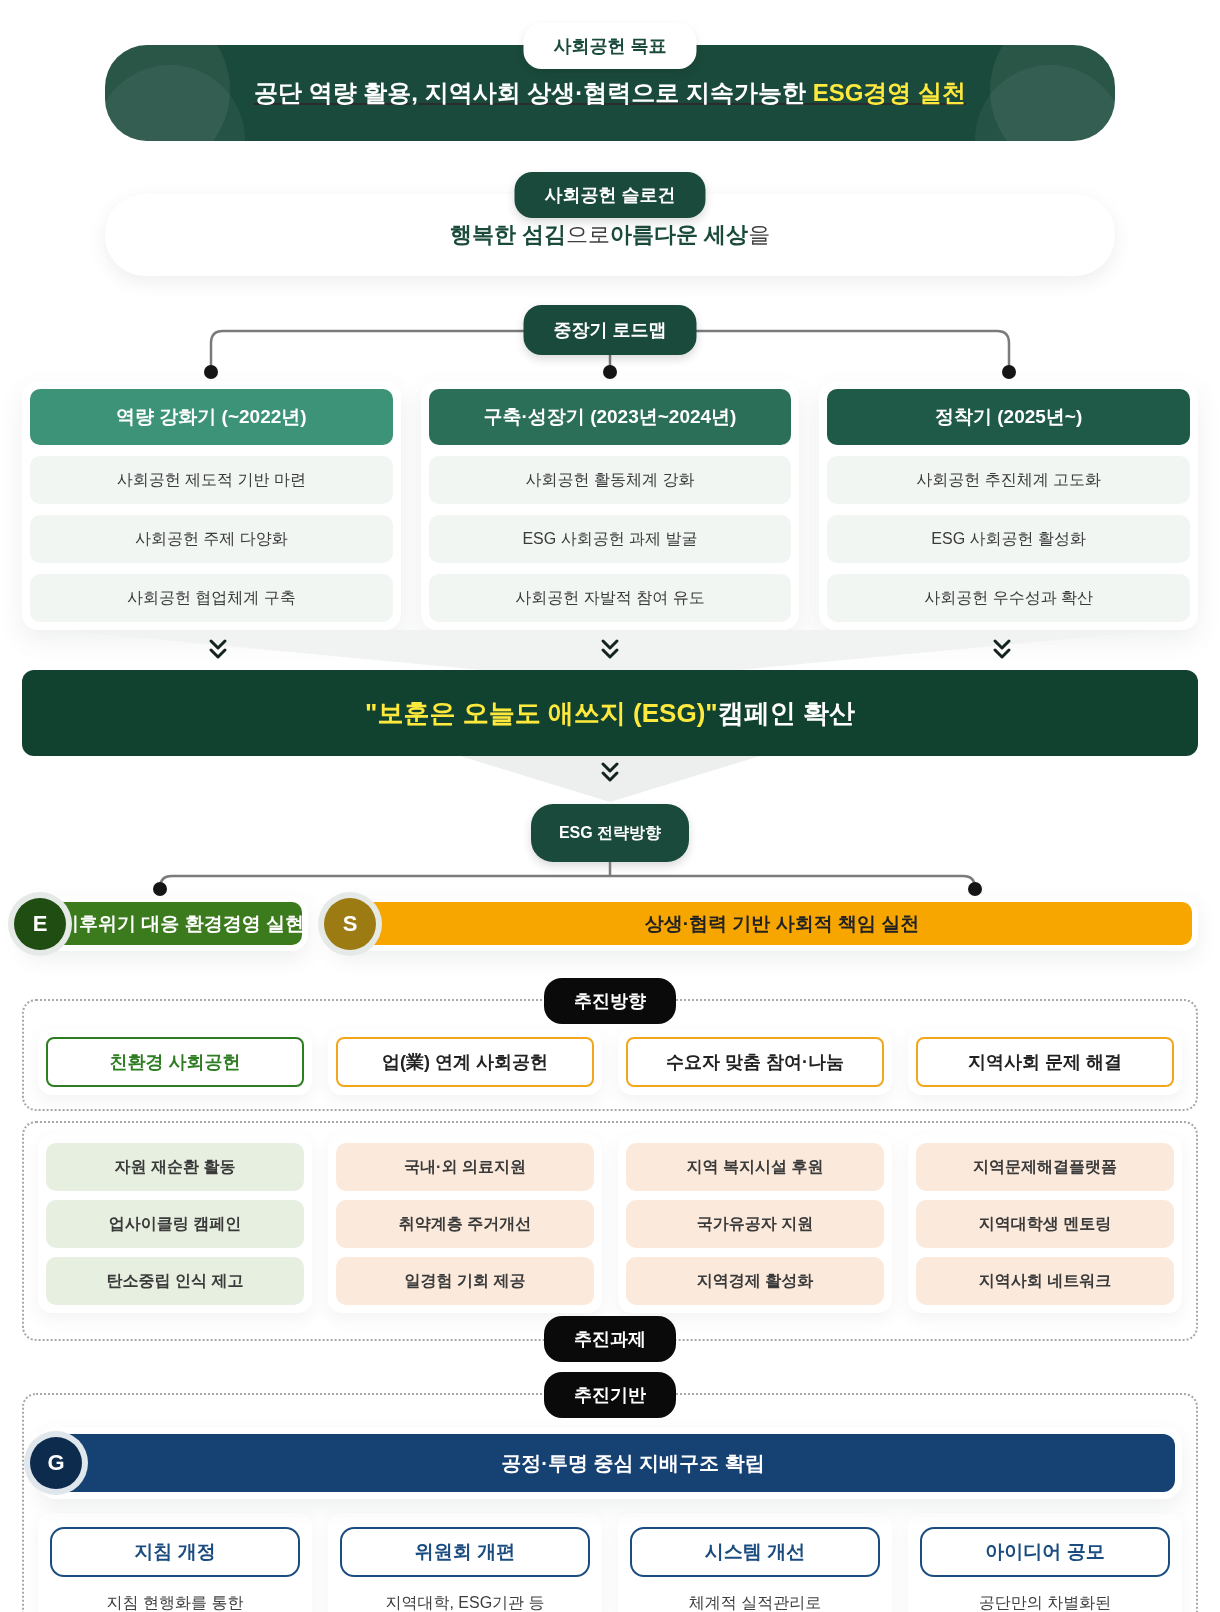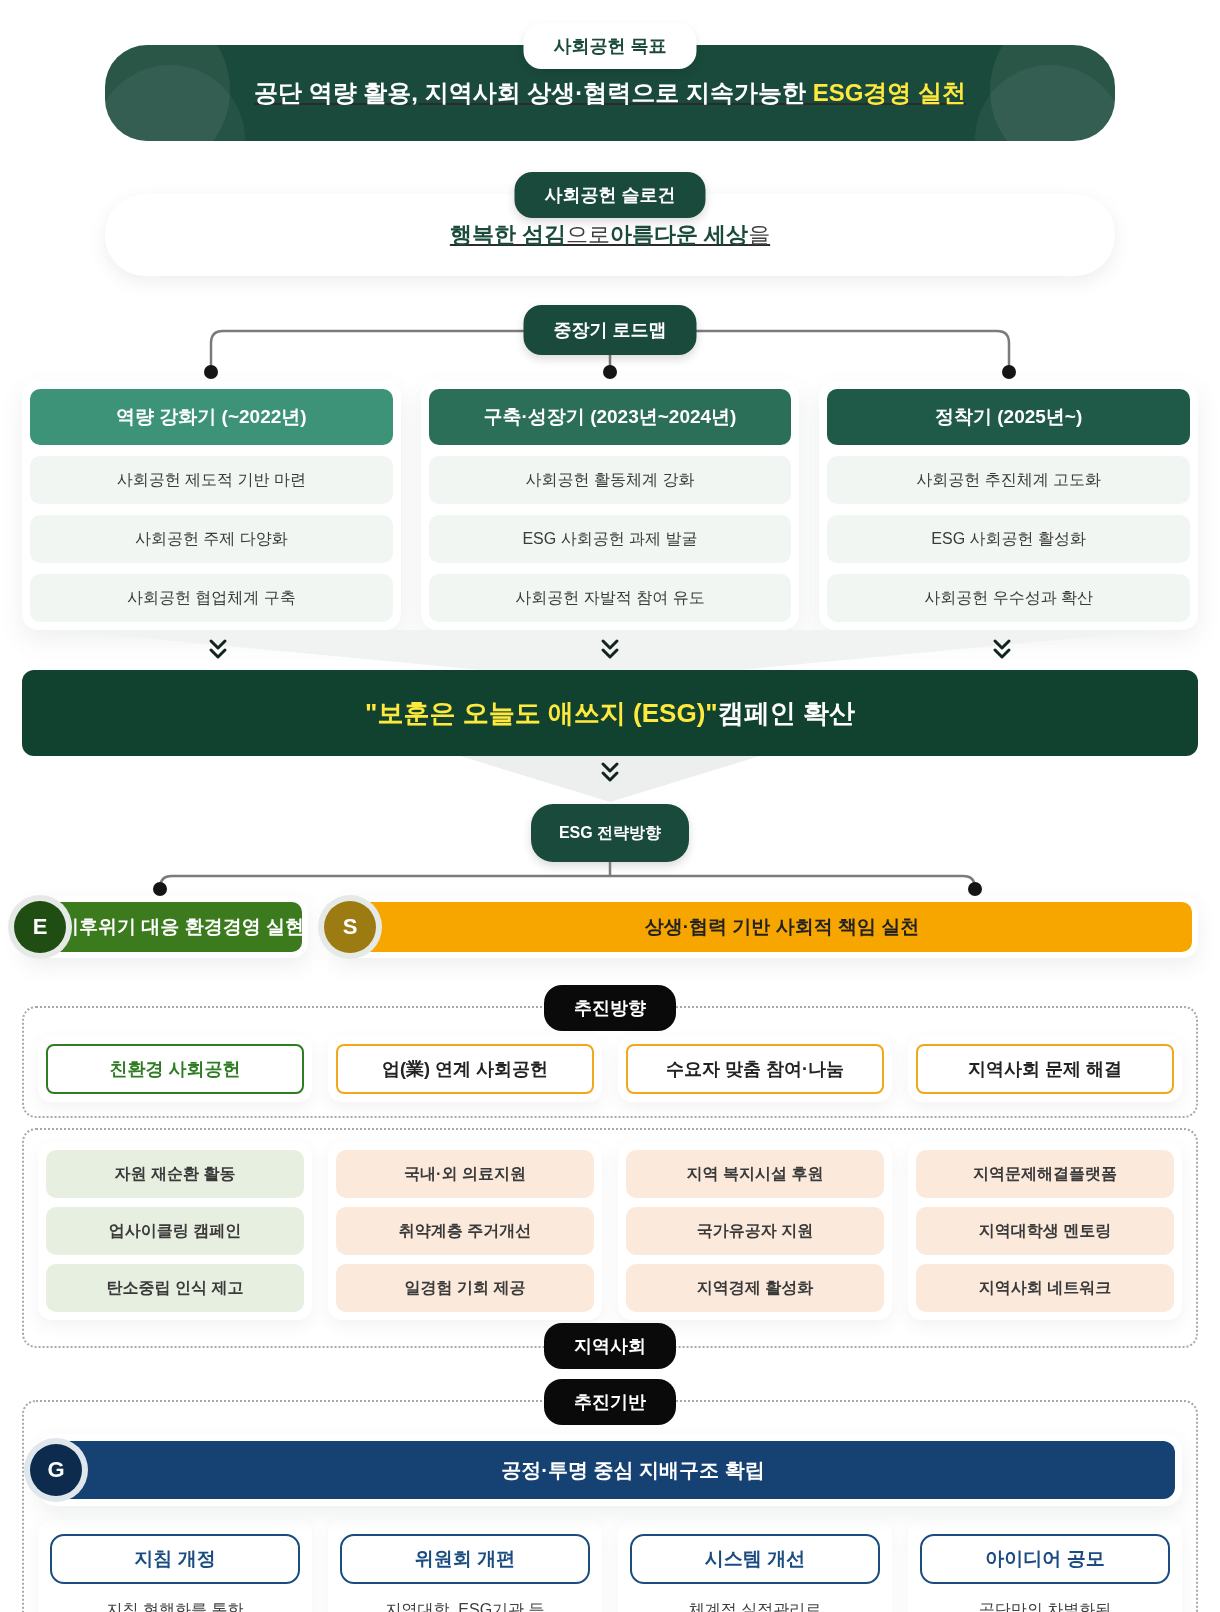--- a/index.html
+++ b/index.html
@@ -31,21 +31,21 @@
   .goal-banner .txt { position:relative; z-index:2; font-size:24px; font-weight:bold; color:#ffffff; }
   .goal-banner .hl { color:#FFE93D; }
   .deco { position:absolute; border-radius:50%; background:rgba(255,255,255,.07); }
   .deco.l1 { width:170px; height:170px; left:-45px; top:-40px; }
   .deco.l2 { width:150px; height:150px; left:-10px; top:20px; background:rgba(255,255,255,.05); }
   .deco.r1 { width:170px; height:170px; right:-45px; top:-40px; }
   .deco.r2 { width:150px; height:150px; right:-10px; top:20px; background:rgba(255,255,255,.05); }
   .goal-wrap .tag-pill { top:-22px; }
 
   
-  .slogan-wrap { position:relative; width:1010px; margin:53px auto 0;text-decoration:underline; }
+  .slogan-wrap { position:relative; width:1010px; margin:53px auto 0; }
   .slogan-box {
     height:82px; border-radius:40px; background:#ffffff;
     box-shadow:0 6px 18px rgba(80,90,85,.10);
     display:flex; align-items:center; justify-content:center; font-size:22px;
   }
   .slogan-box .em { color:#1A4A3B; font-weight:bold; }
   .slogan-box .plain { color:#3f3f3f; }
   .slogan-wrap .tag-pill { top:-22px; }
 
   
@@ -98,21 +98,21 @@
   .esg-pill {
     height:58px; padding:0 28px; border-radius:22px; background:#1A4A3B; color:#fff;
     display:flex; align-items:center; justify-content:center; font-size:16px; font-weight:bold;
     box-shadow:0 4px 10px rgba(0,0,0,.15);
   }
   .esg-connect { position:relative; height:34px; }
   .esg-row { display:flex; gap:24px; }
   .track { position:relative; }
   .track-card { background:#ffffff; border-radius:16px; padding:6px; box-shadow:0 8px 20px rgba(90,100,95,.10); }
   .track-bar {
-    height:50px; border-radius:10px; display:flex; align-items:center; justify-content:center;
+    height:43px; border-radius:10px; display:flex; align-items:center; justify-content:center;
     font-size:19px; font-weight:bold; padding-left:46px; padding-right:12px; white-space:nowrap;
   }
   .track.e { width:286px; }
   .track.s { flex:1; }
   .bar-e { background:#3B7A1D; color:#ffffff; }
   .bar-s { background:#F7A600; color:#222222; }
   .track-letter {
     position:absolute; left:-8px; top:50%; transform:translateY(-50%);
     width:52px; height:52px; border-radius:50%;
     display:flex; align-items:center; justify-content:center;
@@ -338,21 +338,21 @@
         <div class="task-item peach">국가유공자 지원</div>
         <div class="task-item peach">지역경제 활성화</div>
       </div>
       <div class="task-card">
         <div class="task-item peach">지역문제해결플랫폼</div>
         <div class="task-item peach">지역대학생 멘토링</div>
         <div class="task-item peach">지역사회 네트워크</div>
       </div>
     </div>
     <div class="tag-pill black">
-      <span>지역사회</span>
+      <span>추진과제</span>
     </div>
   </div>
 
   <div class="dotted-box found-box">
     <div class="tag-pill black">
       <span>추진기반</span>
     </div>
 
     <div class="g-row">
       <div class="g-card">

